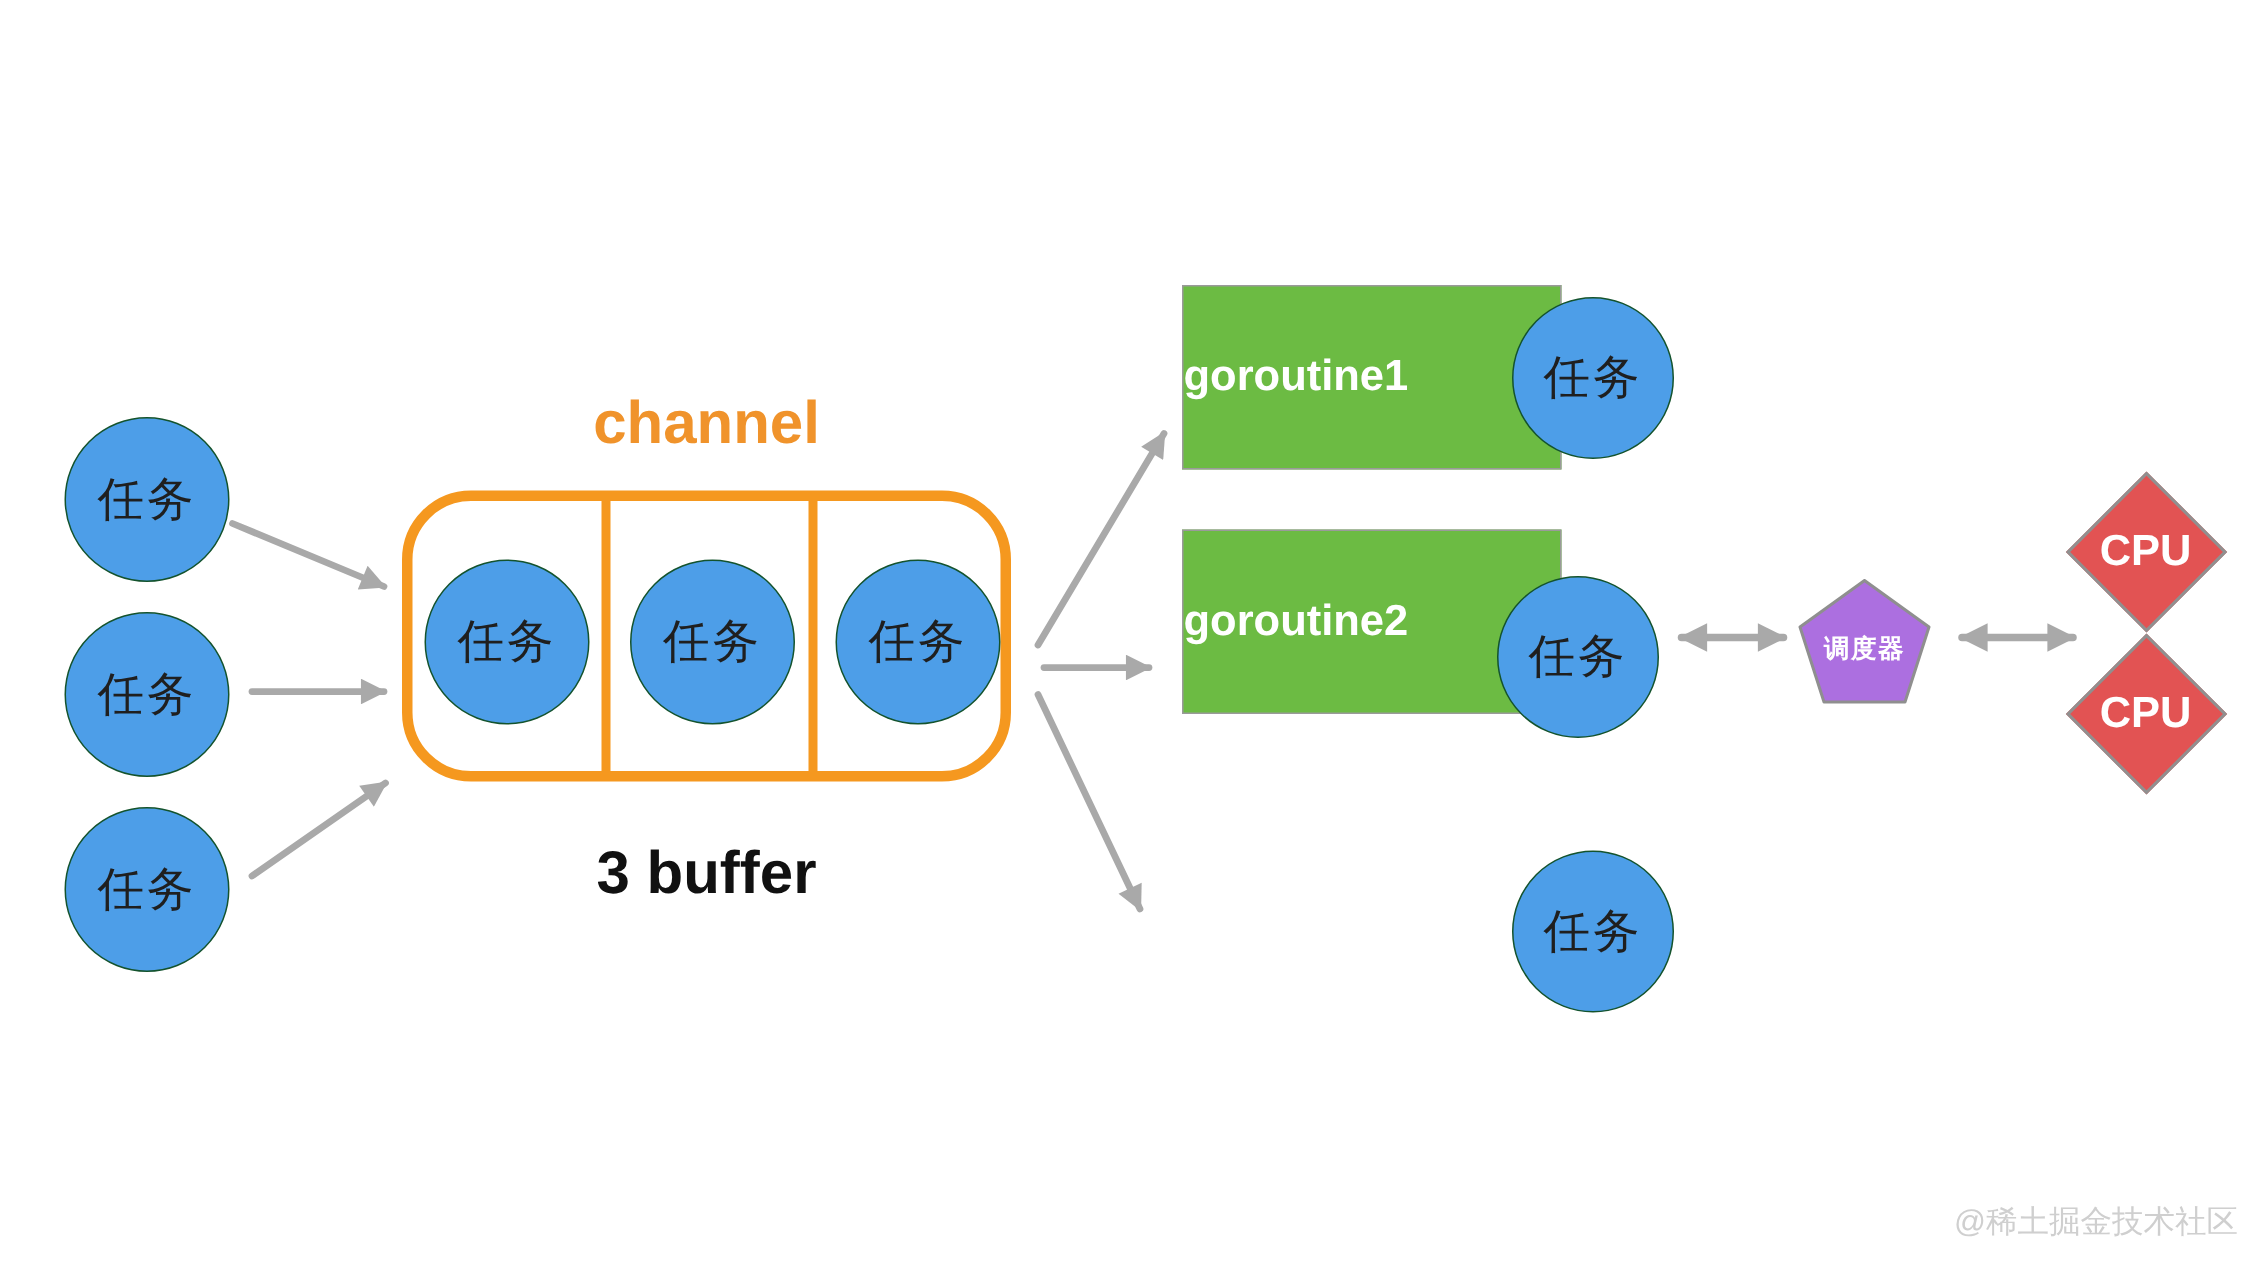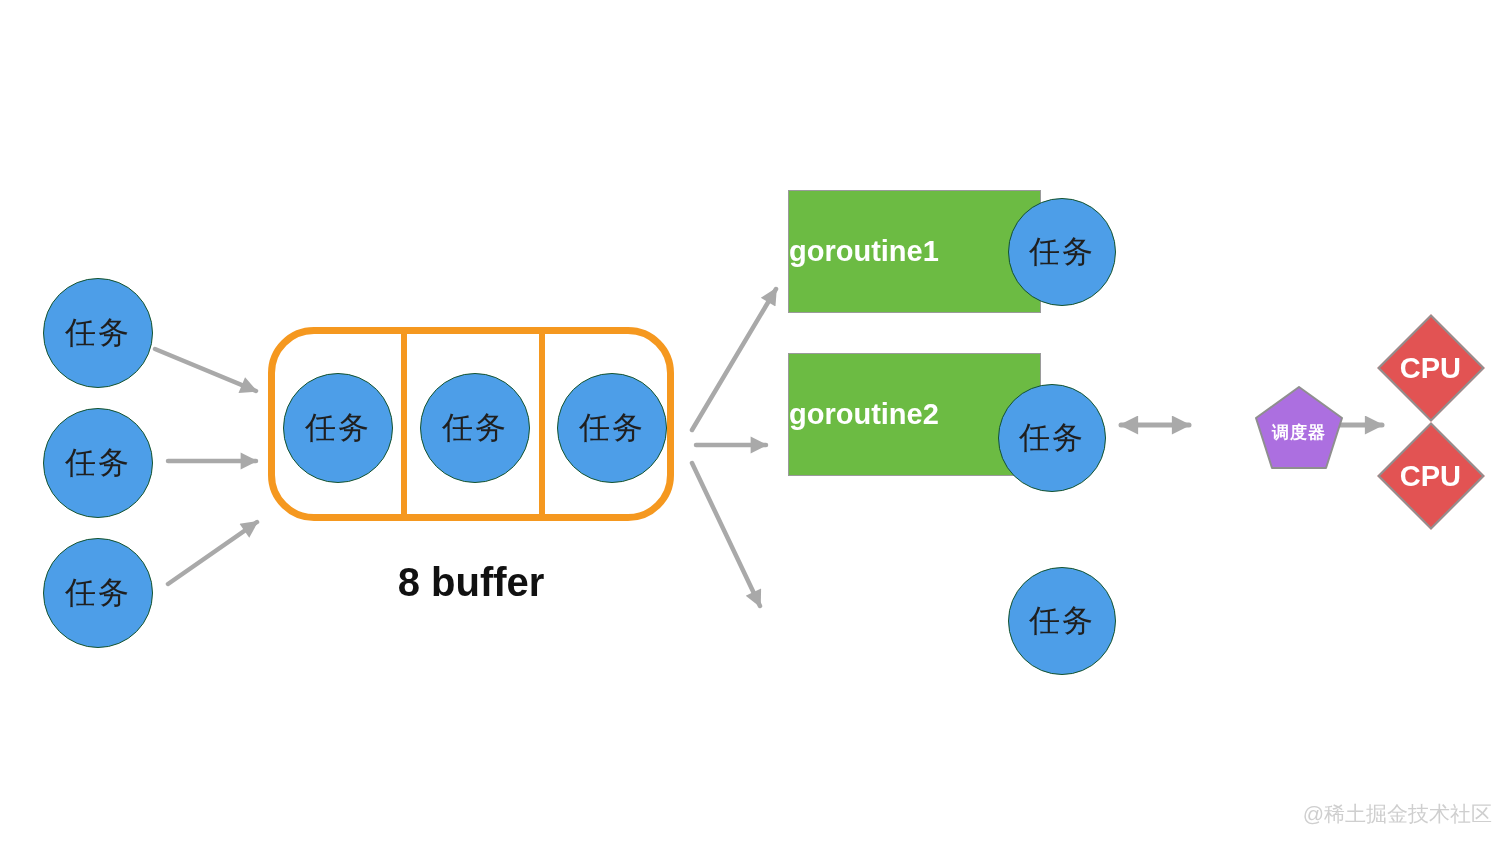--- a/index.html
+++ b/index.html
@@ -34,21 +34,21 @@
 
   
   .goroutine-rect{
     position:absolute;left:788px;width:253px;height:123px;
     background:#6CBB43;border:1px solid #9a9a9a;box-sizing:border-box;
     display:flex;align-items:center;
     color:#ffffff;font-size:29px;font-weight:bold;z-index:4;
   }
 
   
-  .scheduler{position:absolute;left:1254px;top:386px;width:90px;height:84px;z-index:4;}
+  .scheduler{position:absolute;left:1198px;top:386px;width:90px;height:84px;z-index:4;}
   .scheduler-label{
     position:absolute;left:0;top:16px;width:90px;height:60px;
     display:flex;align-items:center;justify-content:center;
     color:#ffffff;font-size:17px;font-weight:bold;letter-spacing:1px;
   }
 
   
   .cpu-diamond{
     position:absolute;width:76px;height:76px;background:#E25353;
     border:2px solid #909090;box-sizing:border-box;
@@ -89,34 +89,35 @@
   <div class="task-circle" style="left:43px;top:278px;">
     <span>任务</span>
   </div>
   <div class="task-circle" style="left:43px;top:408px;">
     <span>任务</span>
   </div>
   <div class="task-circle" style="left:43px;top:538px;">
     <span>任务</span>
   </div>
 
+  <div class="channel-title">channel</div>
   <div class="channel-box">
     <div class="channel-divider" style="left:126px;"></div>
     <div class="channel-divider" style="left:264px;"></div>
     <div class="task-circle" style="left:8px;top:39px;">
       <span>任务</span>
     </div>
     <div class="task-circle" style="left:145px;top:39px;">
       <span>任务</span>
     </div>
     <div class="task-circle" style="left:282px;top:39px;">
       <span>任务</span>
     </div>
   </div>
-  <div class="channel-caption">8 buffer</div>
+  <div class="channel-caption">3 buffer</div>
 
   <div class="goroutine-rect" style="top:190px;">
     <span>goroutine1</span>
   </div>
   <div class="task-circle" style="left:1008px;top:198px;width:108px;height:108px;">
     <span>任务</span>
   </div>
 
   <div class="goroutine-rect" style="top:353px;">
     <span>goroutine2</span>

